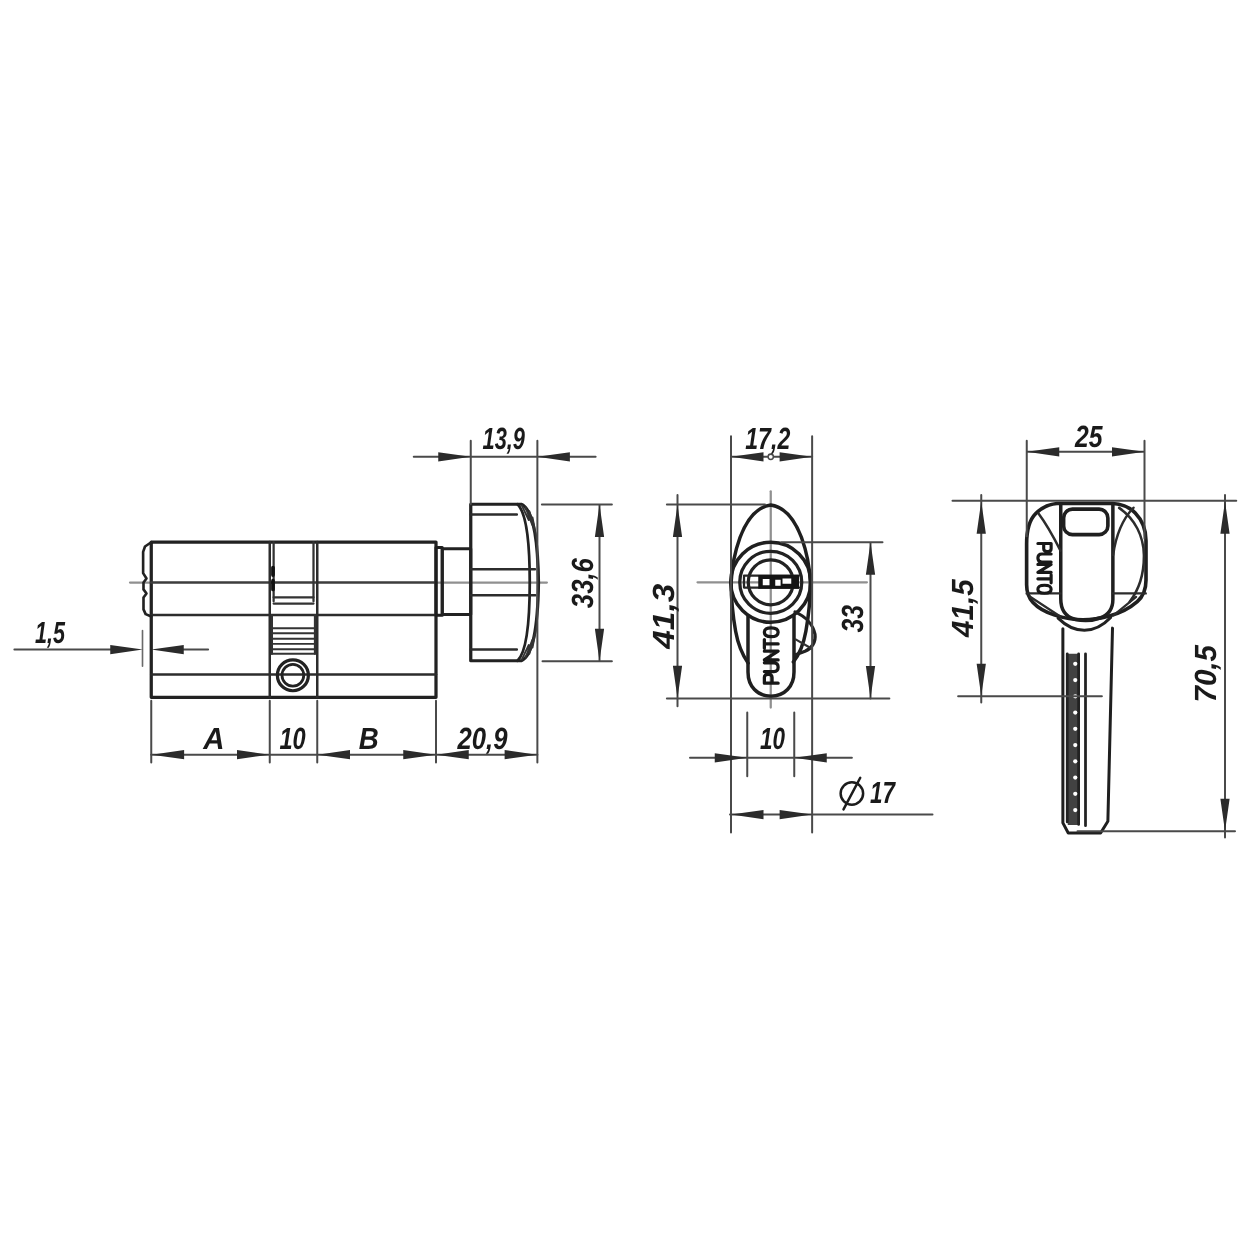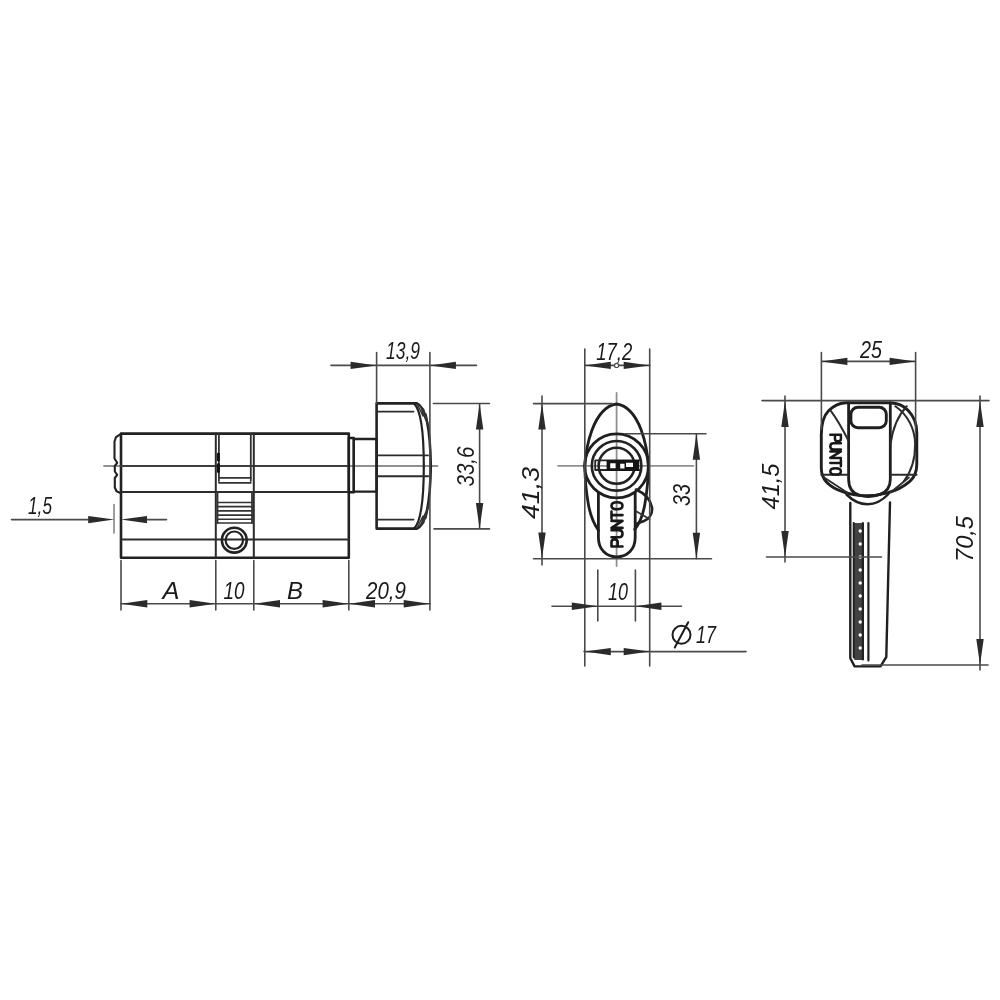--- a/index.html
+++ b/index.html
@@ -1,17 +1,17 @@
 <!DOCTYPE html>
 <html><head>
 <meta charset="utf-8">
 <title>Cylinder drawing</title>
 <style>
   html,body{margin:0;padding:0;background:#ffffff;}
-  #page{width:1000px;height:1000px;background:#8b5cf6;position:relative;overflow:hidden;}
+  #page{width:1000px;height:1000px;background:#8b5cf6;position:relative;overflow:hidden;font-weight:bold;}
   svg{display:block;}
   text{font-family:"Liberation Sans", sans-serif;}
 </style>
 </head>
 <body>
 
 <div id="page">
 <svg width="1000" height="1000" viewBox="0 0 1000 1000" style="filter:grayscale(1)">
 <rect x="0" y="0" width="1000" height="1000" fill="#ffffff"></rect>
 <g fill="none" stroke-linecap="round" stroke-linejoin="round">

